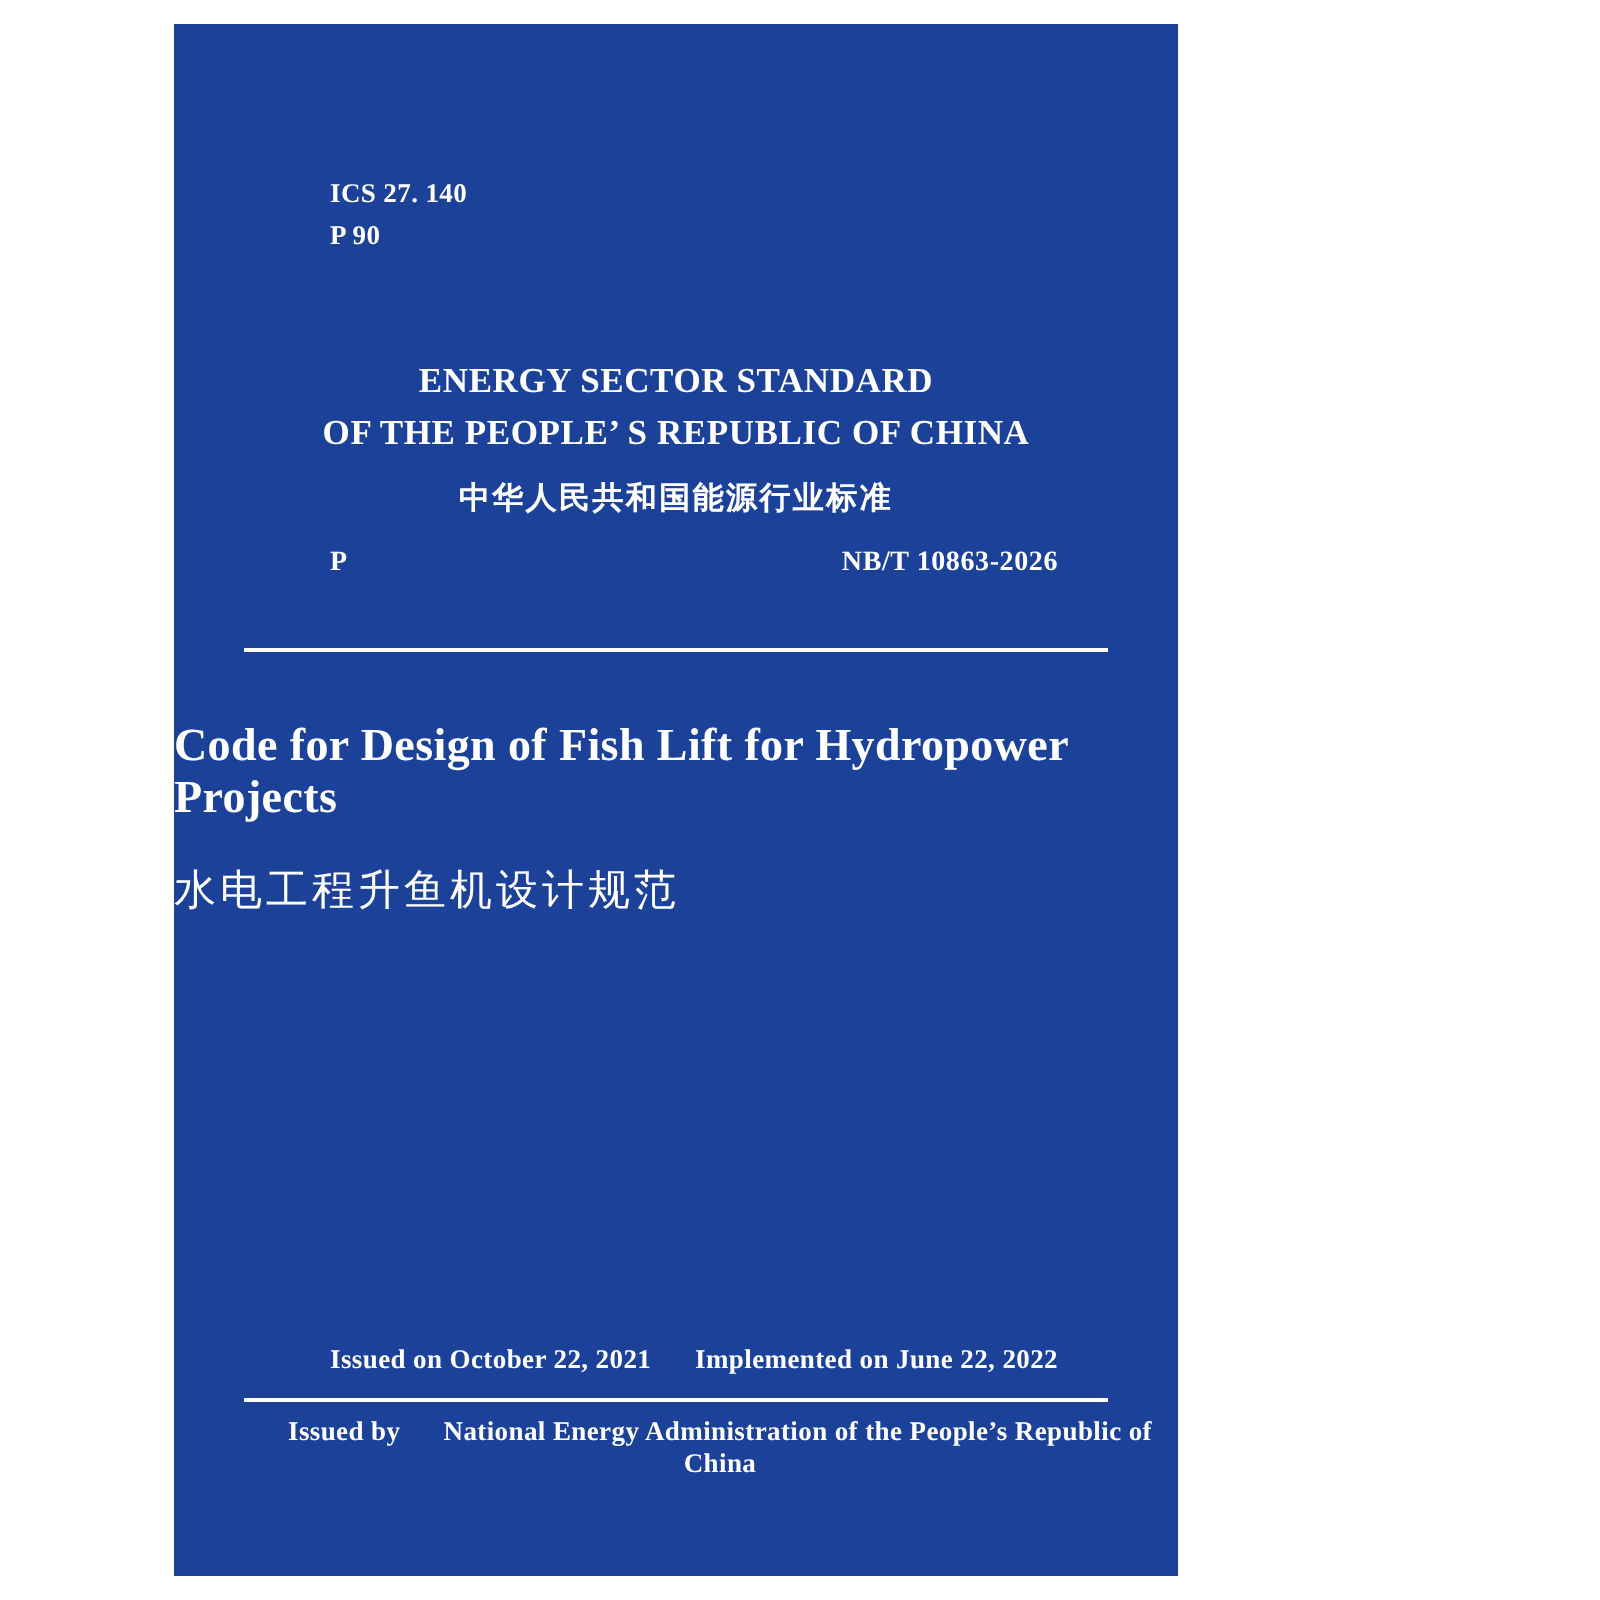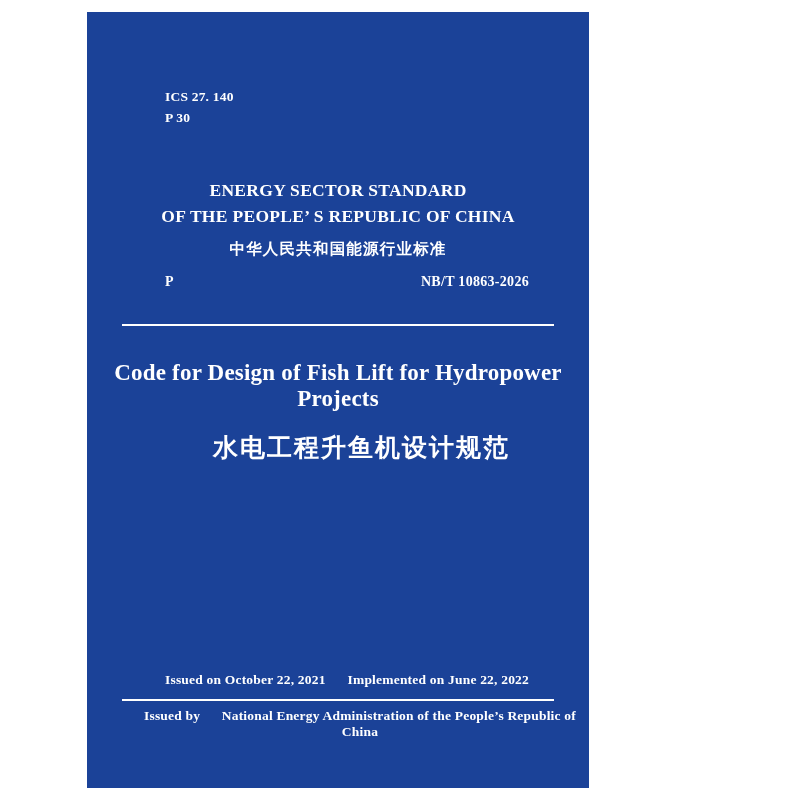--- a/index.html
+++ b/index.html
@@ -89,34 +89,33 @@
     background: #ffffff;
   }
   .rule-top { top: 312px; }
   .rule-bottom { top: 687px; }
   
   .title-block {
     position: absolute;
     left: 0;
     right: 0;
     top: 348px;
-    text-align: center;
+    text-align: left;
   }
   .title-en {
     font-size: 23px;
     font-weight: bold;
     letter-spacing: 0.2px;
   }
   .title-cn {
     font-family: "DejaVu Sans", sans-serif;
-    font-size: 25px;
-    font-weight: bold;
+    font-size: 21px;
+    font-weight: normal;
     letter-spacing: 2px;
     margin-top: 19px;
-    padding-left: 47px;
   }
   
   .dates-row {
     position: absolute;
     left: 78px;
     right: 60px;
     top: 660px;
     display: flex;
     justify-content: space-between;
     font-size: 13.5px;
@@ -137,21 +136,21 @@
   .issuer-label { margin-right: 18px; }
 </style>
 </head>
 <body>
 
 <div class="page">
   <div class="cover">
 
     <div class="ics-block">
       <div>ICS 27. 140</div>
-      <div>P 30</div>
+      <div>P 90</div>
     </div>
 
 
     <div class="org-block">
       <div class="org-en1">ENERGY SECTOR STANDARD</div>
       <div class="org-en2">OF THE PEOPLE’ S REPUBLIC OF CHINA</div>
       <div class="org-cn">中华人民共和国能源行业标准</div>
     </div>
 
     <div class="code-row">

